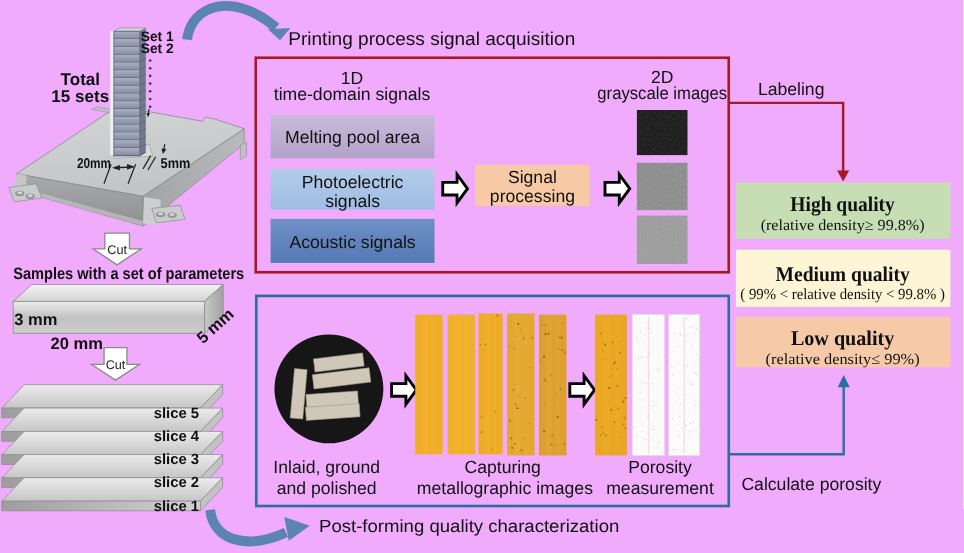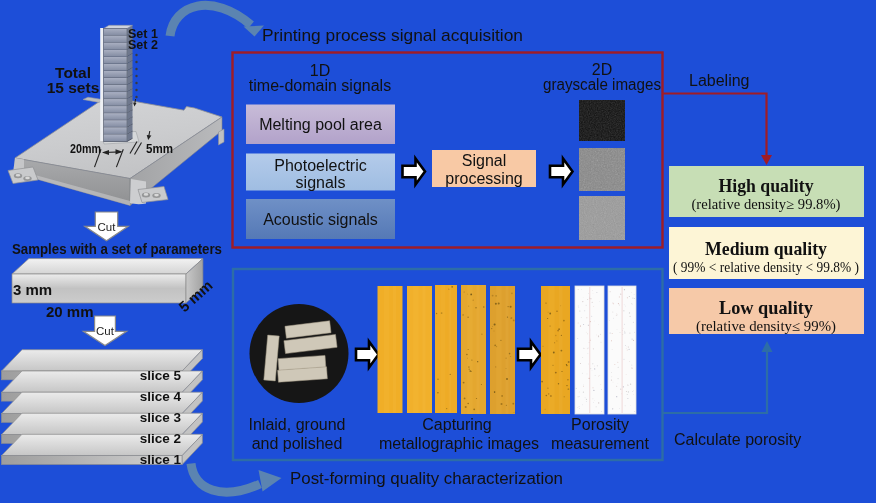--- a/index.html
+++ b/index.html
@@ -1,15 +1,15 @@
 <!DOCTYPE html>
 <html><head><meta charset="utf-8">
 <style>
 html,body{margin:0;padding:0;background:#fff;}
-#c{position:relative;width:876px;height:503px;background:#1d4ed8;overflow:hidden;}
+#c{position:relative;width:876px;height:503px;background:#f0abfc;overflow:hidden;}
 </style></head>
 <body>
 <div id="c">
 <svg width="876" height="503" viewBox="0 0 876 503" font-family="Liberation Sans, sans-serif">
 <defs>
 <linearGradient id="gPlateTop" x1="0" y1="0" x2="0.3" y2="1">
  <stop offset="0" stop-color="#d4d5d7"></stop>
           <stop offset="0.6" stop-color="#cbccce"></stop>
           <stop offset="1" stop-color="#c3c4c6"></stop>
 </linearGradient>

